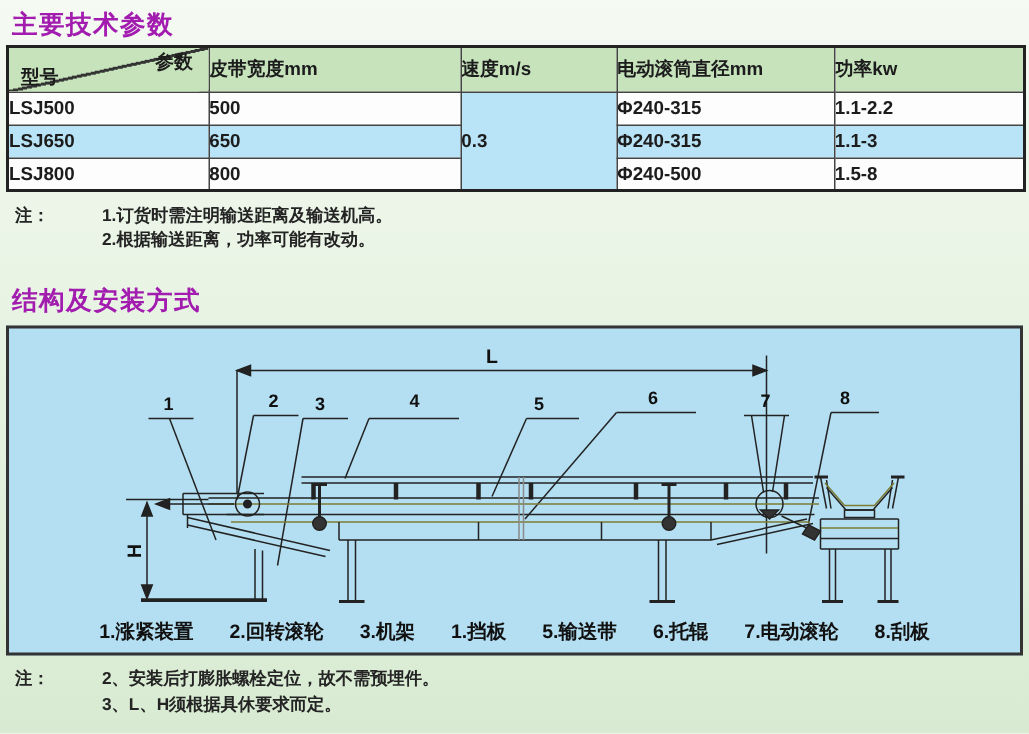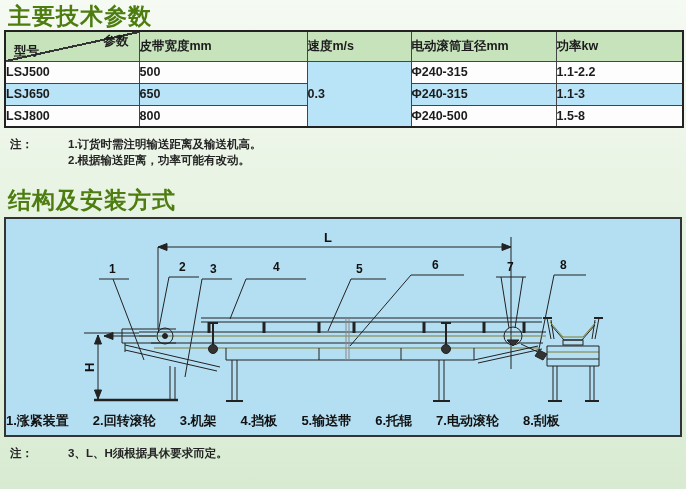--- a/index.html
+++ b/index.html
@@ -5,21 +5,21 @@
   html,body{margin:0;padding:0;}
   body{
     width:686px;height:489px;overflow:hidden;
     font-family:"Liberation Sans","DejaVu Sans",sans-serif;
     background:linear-gradient(180deg,#f5faf3 0%,#e7f3e2 45%,#d8ebd2 100%);
     color:#222;
   }
   .page{position:relative;width:686px;height:489px;}
   .sec-title{
     margin:6px 0 0 8px;
-    font-size:23px;font-weight:bold;color:#4d7c0f;line-height:21px;
+    font-size:17px;font-weight:bold;color:#a21caf;line-height:21px;
     letter-spacing:1px;
   }
   
   table.params{
     border-collapse:collapse;table-layout:fixed;
     width:678px;margin:3px 0 0 4px;
     border:2px solid #222;
     background:#fdfdfd;
   }
   table.params td,table.params th{
@@ -51,21 +51,21 @@
   .note .lines div{white-space:nowrap;margin-left:35px;}
   
   .diagram-box{
     position:relative;box-sizing:border-box;
     width:678px;height:220px;margin:6px 0 0 4px;
     background:#b4dff2;border:2px solid #333;
   }
   .diagram-box svg{position:absolute;left:0;top:0;}
   .legend{
     position:absolute;left:0;bottom:5px;width:100%;
-    display:flex;justify-content:flex-start;gap:24px;
+    display:flex;justify-content:center;gap:24px;
     font-size:13px;font-weight:600;color:#111;
   }
   svg text{font-family:"Liberation Sans","DejaVu Sans",sans-serif;}
   .cal{font-size:12px;font-weight:600;fill:#111;}
   .dimlab{font-size:13px;font-weight:bold;fill:#111;}
 </style>
 </head>
 <body>
 
 <div class="page">
@@ -248,28 +248,29 @@
       <text class="cal" x="350" y="54">5</text>
       <text class="cal" x="426" y="50">6</text>
       <text class="cal" x="501" y="52">7</text>
       <text class="cal" x="554" y="50">8</text>
     </svg>
 
     <div class="legend">
       <span>1.涨紧装置</span>
       <span>2.回转滚轮</span>
       <span>3.机架</span>
-      <span>4.挡板</span>
+      <span>1.挡板</span>
       <span>5.输送带</span>
       <span>6.托辊</span>
       <span>7.电动滚轮</span>
       <span>8.刮板</span>
     </div>
   </div>
 
   <div class="note" style="line-height:17px">
     <span class="lbl">注：</span>
     <div class="lines">
+      <div>2、安装后打膨胀螺栓定位，故不需预埋件。</div>
       <div>3、L、H须根据具休要求而定。</div>
     </div>
   </div>
 
 </div>
 
 </body></html>

